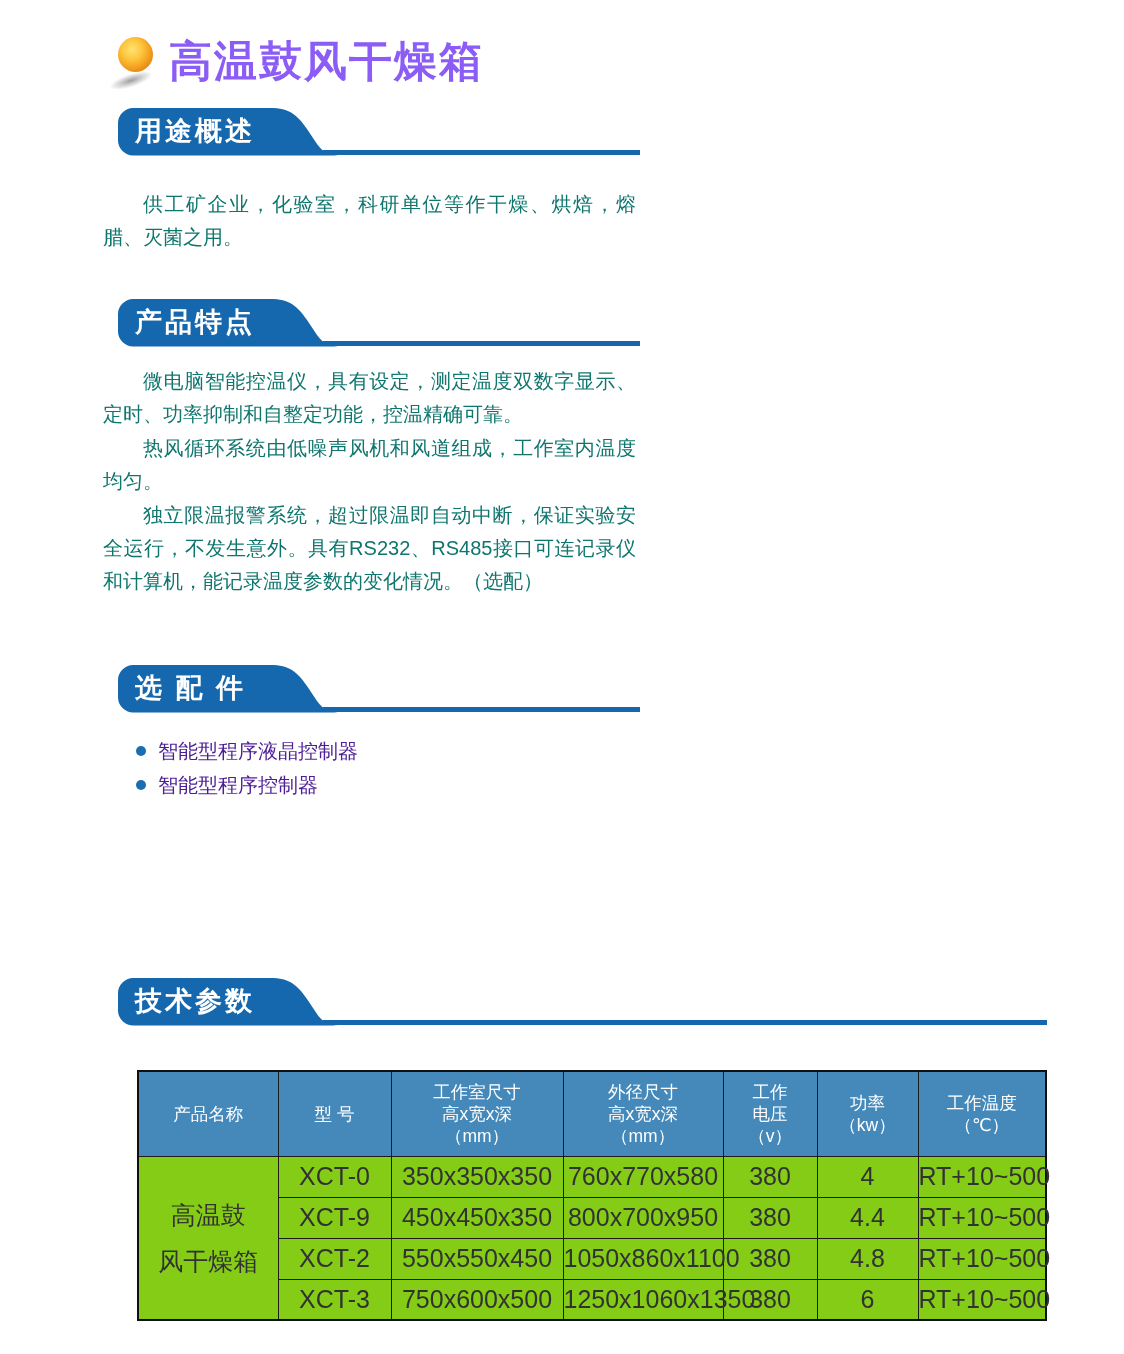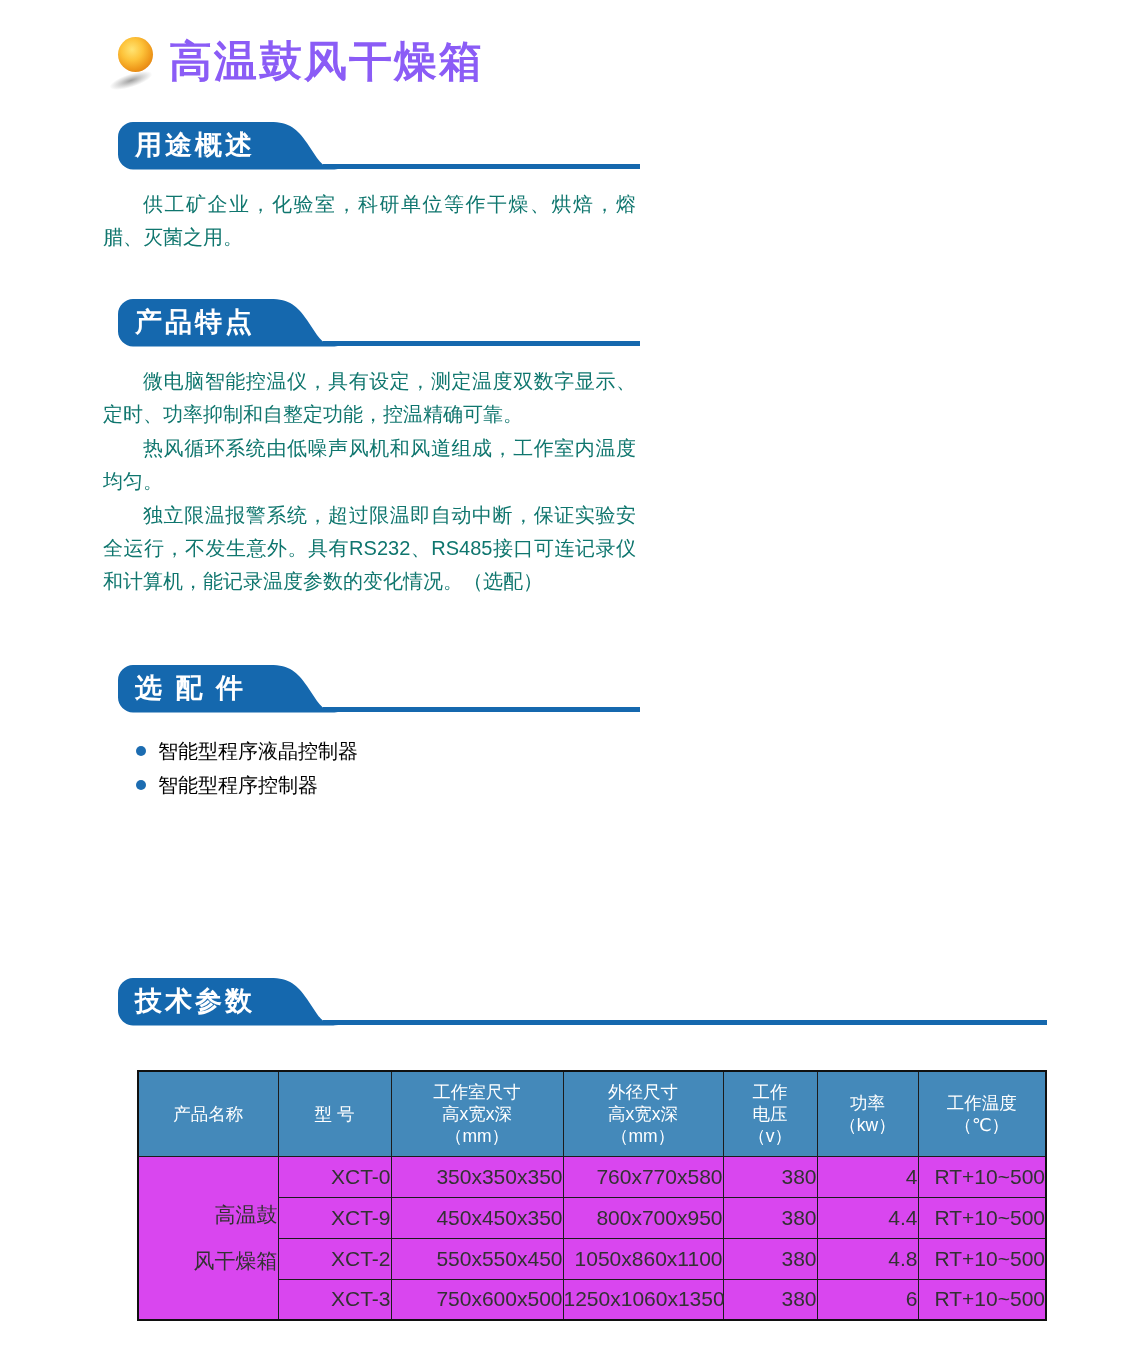--- a/index.html
+++ b/index.html
@@ -37,49 +37,49 @@
 
   
   .body-text {
     position:absolute; left:103px; width:533px;
     font-size:20px; line-height:33.4px; color:#0f766e; text-align:justify;
   }
   .body-text p { text-indent:2em; }
 
   
   .option-list { position:absolute; left:136px; top:734px; }
-  .option-item { display:flex; align-items:center; height:34px; font-size:20px; color:#000000;font-family:Liberation Serif, serif; }
+  .option-item { display:flex; align-items:center; height:34px; font-size:20px; color:#4c1d95;font-family:Liberation Serif, serif; }
   .dot { width:10px; height:10px; border-radius:50%; background:#1c6cb1; margin-right:12px; flex:0 0 auto; }
 
   
   .spec-table {
     position:absolute; left:137px; top:1070px; width:908px;
     border-collapse:collapse; table-layout:fixed;
     border:2px solid #101010;
   }
   .spec-table th, .spec-table td {
     border:1px solid #1c1c1c; text-align:center; vertical-align:middle; white-space:pre-line;
   }
   .spec-table thead th {
     background:#4489ba; color:#ffffff; font-weight:normal;
     font-size:17.5px; line-height:22px; height:85px;
   }
-  .spec-table tbody td { background:#d946ef; font-size:21px; color:#323232; height:41px;text-align:right; }
+  .spec-table tbody td { background:#84cc16; font-size:25px; color:#323232; height:41px; }
   .product-cell { line-height:46px;margin-top:24px; }
 </style>
 </head>
 <body>
 
 <div class="page">
 
   <div class="ball-shadow"></div>
   <div class="ball"></div>
   <h1 class="page-title">高温鼓风干燥箱</h1>
 
-  <div class="banner" style="top:122px; width:522px;">
+  <div class="banner" style="top:108px; width:522px;">
     <svg class="tab" width="235" height="48" viewBox="0 0 235 48">
       <path d="M15,0 H152 C172,0 179,7 189,21 L199,36 C206,46 213,47.5 224,47.5 H15 C7,47.5 0,40.5 0,32.5 V15 C0,7 7,0 15,0 Z" fill="#1568ae"></path>
     </svg>
     <div class="banner-line" style="width:317px;"></div>
     <span class="banner-label">用途概述</span>
   </div>
 
   <div class="body-text" style="top:188px;">
     <p>供工矿企业，化验室，科研单位等作干燥、烘焙，熔腊、灭菌之用。</p>
   </div>

